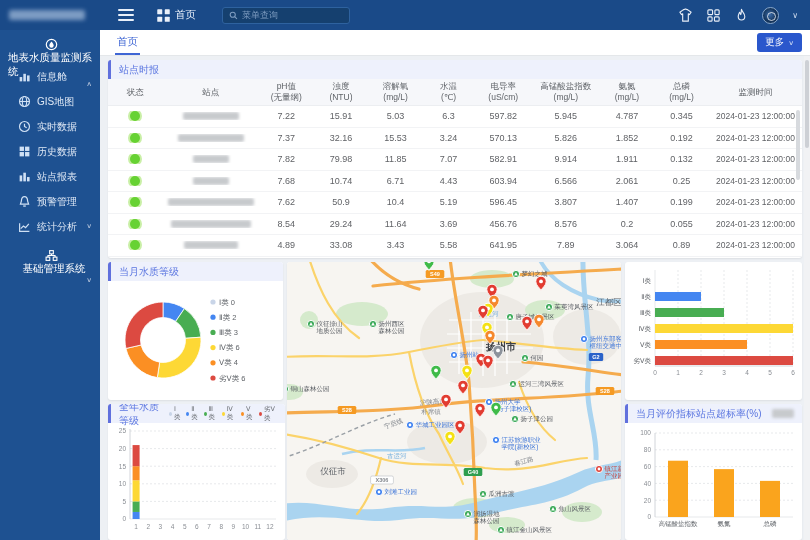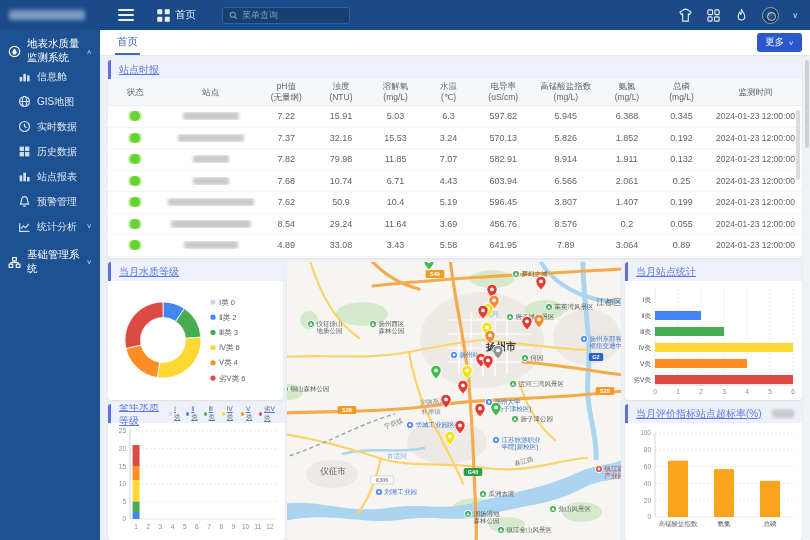--- a/index.html
+++ b/index.html
@@ -4,21 +4,21 @@
 <style>
   * { margin:0; padding:0; box-sizing:border-box; }
   html,body { width:810px; height:540px; overflow:hidden; font-family:"Liberation Sans","DejaVu Sans",sans-serif; background:#edf0f4; }
   .page { position:relative; width:810px; height:540px; }
 
   
   #sidebar { position:absolute; left:0; top:0; width:100px; height:540px; background:#1e5191; z-index:5; }
   #logo-area { height:30px; background:#1a4a88; display:flex; align-items:center; padding-left:9px; }
   .redact { background:#c7cacd; border-radius:2px; filter:blur(1.5px); }
   .logo-redact { width:76px; height:10px; background:#7d9cc3; border-radius:2px; filter:blur(2px); }
-  .side-group { display:flex; align-items:center; height:26px; padding-left:8px; color:#fff; font-size:10.5px; cursor:pointer; margin-top:8px; }
+  .side-group { display:flex; align-items:center; height:26px; padding-left:8px; color:#fff; font-size:10.5px; cursor:pointer; margin-top:8px;flex-direction:column; }
   .side-group .glyph, .side-item .glyph { width:13px; height:13px; margin-right:6px; flex:0 0 13px; }
   .side-item { display:flex; align-items:center; height:25px; padding-left:18px; color:#dfe8f5; font-size:10px; cursor:pointer; }
   .chev { margin-left:auto; margin-right:8px; font-size:8px; color:#b9c7dd; transform:scaleY(.8); }
 
   
   #topbar { position:absolute; left:100px; top:0; right:0; height:30px; background:#1a4a88; display:flex; align-items:center; z-index:4; }
   #hamburger { margin-left:18px; width:16px; cursor:pointer; }
   #hamburger div { height:2px; background:#eaf1fa; margin:3px 0; border-radius:1px; }
   #home-nav { display:flex; align-items:center; color:#eaf1fa; font-size:10.5px; margin-left:22px; cursor:pointer; }
   #home-nav svg { margin-right:4px; }
@@ -32,21 +32,21 @@
 
   
   #tabbar { position:absolute; left:100px; top:30px; right:0; height:26px; background:#fff; border-bottom:1px solid #e4e7ea; display:flex; align-items:center; z-index:3; }
   #tab-home { margin-left:15px; height:100%; display:flex; align-items:center; color:#3f66d4; font-size:10.5px; border-bottom:2px solid #3f66d4; padding:0 2px; cursor:pointer; }
   #more-button { margin-left:auto; margin-right:8px; background:#2a57cc; color:#fff; font-size:9.5px; border:none; border-radius:3px; padding:3px 8px; cursor:pointer; display:flex; align-items:center; gap:4px; }
   #more-button .chev { color:#cdd9f4; margin:0; }
 
   
   #content { position:absolute; left:100px; top:56px; right:0; bottom:0; background:#edf0f4; }
   .card { position:absolute; background:#fff; border-radius:3px; box-shadow:0 1px 2px rgba(0,0,0,.07); overflow:hidden; }
-  .panel-head { height:19px; background:#eef1fc; border-left:3px solid #6070dd; display:flex; align-items:center; padding:0 8px; color:#5b76e0; font-size:10px;text-decoration:underline; }
+  .panel-head { height:19px; background:#eef1fc; border-left:3px solid #6070dd; display:flex; align-items:center; padding:0 8px; color:#5b76e0; font-size:10px; }
   #card-table  { left:8px;  top:4px;   width:694px; height:198px; }
   #card-donut  { left:8px;  top:206px; width:175px; height:138px; }
   #card-map    { left:187px;top:206px; width:334px; height:278px; }
   #card-hbar   { left:525px;top:206px; width:177px; height:138px; }
   #card-annual { left:8px;  top:348px; width:177px; height:136px; }
   #card-vbar   { left:525px;top:348px; width:177px; height:136px; }
 
   
   #station-table { font-size:9px; color:#606266; position:relative; }
   .t-head { display:flex; background:#f6f7fa; height:27px; align-items:center; border-bottom:1px solid #eceef1; }
@@ -264,21 +264,21 @@
             </div>
             <div class="cell" style="flex:1.5">
               <div class="station-redact redact" style="width:56px"></div>
             </div>
             <div class="cell" style="flex:0.85">7.22</div>
             <div class="cell" style="flex:0.85">15.91</div>
             <div class="cell" style="flex:0.85">5.03</div>
             <div class="cell" style="flex:0.8">6.3</div>
             <div class="cell" style="flex:0.9">597.82</div>
             <div class="cell" style="flex:1.05">5.945</div>
-            <div class="cell" style="flex:0.85">6.388</div>
+            <div class="cell" style="flex:0.85">4.787</div>
             <div class="cell" style="flex:0.85">0.345</div>
             <div class="cell" style="flex:1.45;font-size:8.5px">2024-01-23 12:00:00</div>
           </div>
           <div class="t-row">
             <div class="cell" style="flex:0.85">
               <div class="dot-status"></div>
             </div>
             <div class="cell" style="flex:1.5">
               <div class="station-redact redact" style="width:66px"></div>
             </div>
@@ -635,23 +635,20 @@
             </g>
             <g transform="translate(163,183)">
               <path d="M0,0.5 C-1.3,-2.6 -5.2,-4.4 -5.2,-8.6 A5.2,5.2 0 1 1 5.2,-8.6 C5.2,-4.4 1.3,-2.6 0,0.5 Z" fill="#f4e113" stroke="#fff" stroke-width="0.9"></path>
               <circle cx="0" cy="-8.6" r="1.9" fill="#fff"></circle>
             </g>
           </g>
       </svg>
     </div>
 
     <div class="card" id="card-hbar">
-      <div class="panel-head">
-        <span>当月站点统计</span>
-      </div>
       <div class="chart-body"><svg id="hbar-svg" width="177" height="119" viewBox="0 0 177 119">
             <line x1="30" y1="8" x2="30" y2="104" stroke="#dcdfe3" stroke-width="0.7" stroke-dasharray="none"></line>
             <text x="30" y="113" font-size="6.5" fill="#8a8e94" text-anchor="middle">0</text>
             <line x1="53" y1="8" x2="53" y2="104" stroke="#dcdfe3" stroke-width="0.7" stroke-dasharray="2,2"></line>
             <text x="53" y="113" font-size="6.5" fill="#8a8e94" text-anchor="middle">1</text>
             <line x1="76" y1="8" x2="76" y2="104" stroke="#dcdfe3" stroke-width="0.7" stroke-dasharray="2,2"></line>
             <text x="76" y="113" font-size="6.5" fill="#8a8e94" text-anchor="middle">2</text>
             <line x1="99" y1="8" x2="99" y2="104" stroke="#dcdfe3" stroke-width="0.7" stroke-dasharray="2,2"></line>
             <text x="99" y="113" font-size="6.5" fill="#8a8e94" text-anchor="middle">3</text>
             <line x1="122" y1="8" x2="122" y2="104" stroke="#dcdfe3" stroke-width="0.7" stroke-dasharray="2,2"></line>

